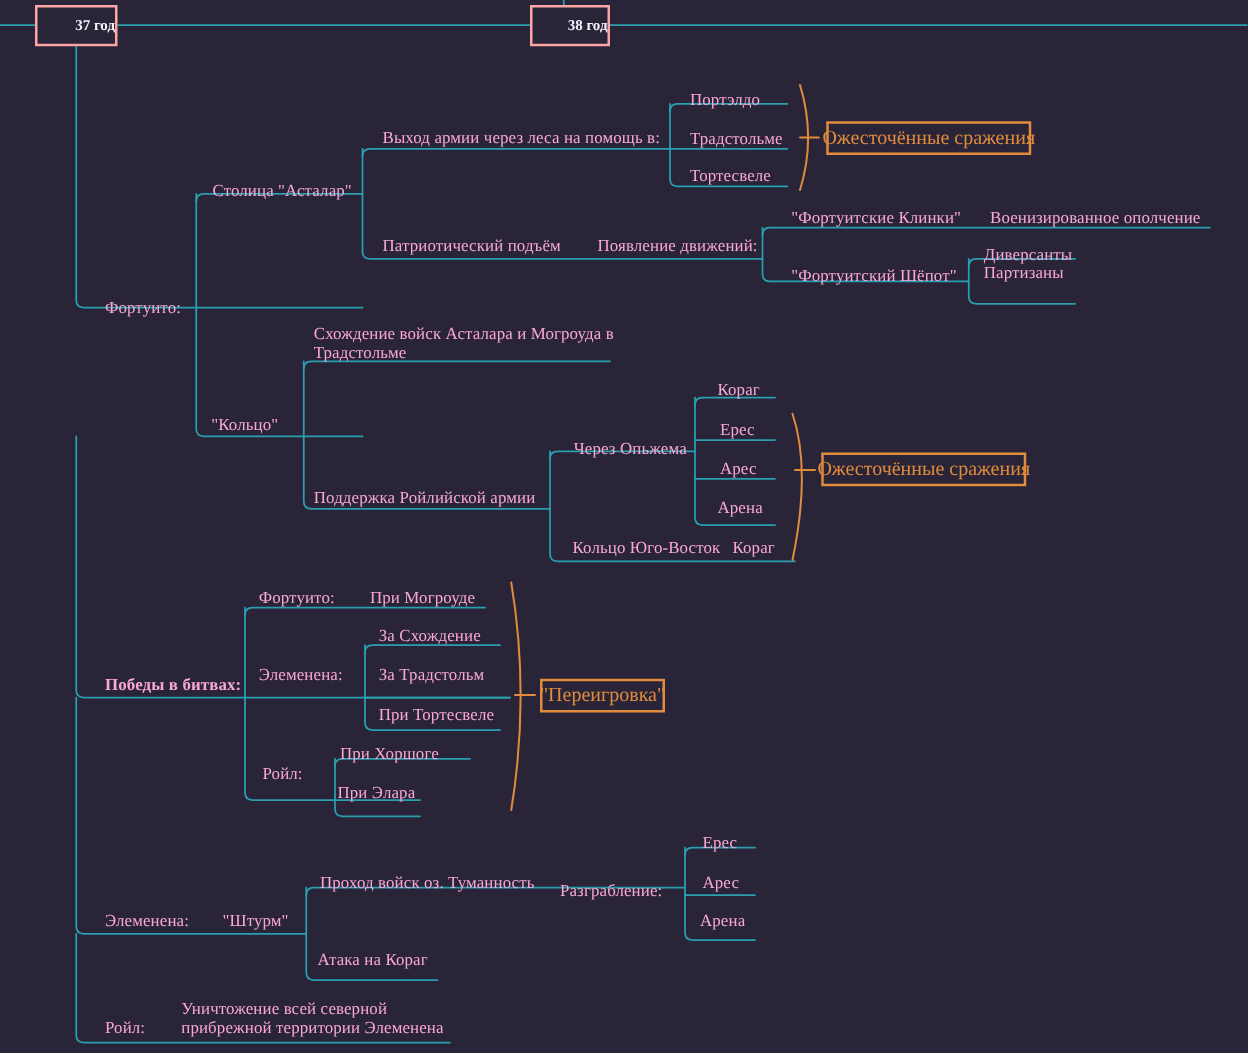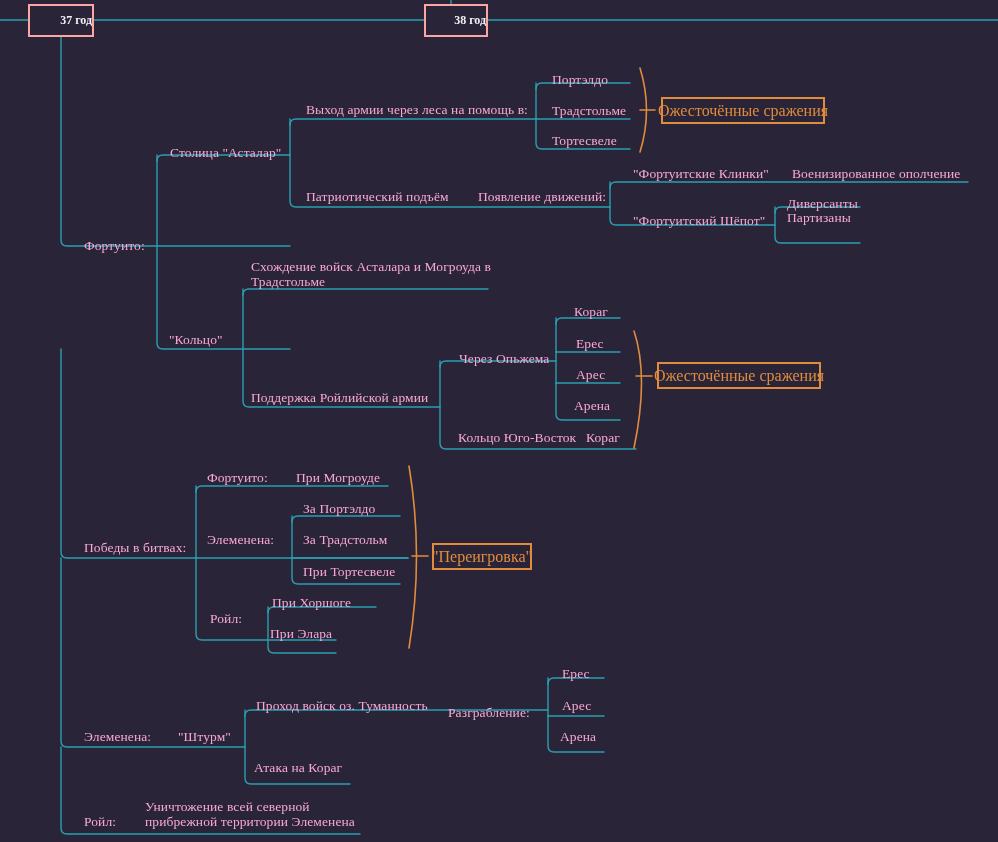--- a/index.html
+++ b/index.html
@@ -167,25 +167,25 @@
 Традстольме</div>
   <div class="lbl" style="left:251px;top:390px;">Поддержка Ройлийской армии</div>
   <div class="lbl" style="left:459px;top:351px;">Через Опьжема</div>
   <div class="lbl" style="left:574px;top:304px;">Кораг</div>
   <div class="lbl" style="left:576px;top:336px;">Ерес</div>
   <div class="lbl" style="left:576px;top:367px;">Арес</div>
   <div class="lbl" style="left:574px;top:398px;">Арена</div>
   <div class="lbl" style="left:458px;top:430px;">Кольцо Юго-Восток</div>
   <div class="lbl" style="left:586px;top:430px;">Кораг</div>
 
-  <div class="lbl" style="left:84px;top:540px;">Победы в битвах:</div>
+  <div class="lbl" style="left:84px;top:540px;font-weight:bold;">Победы в битвах:</div>
   <div class="lbl" style="left:207px;top:470px;">Фортуито:</div>
   <div class="lbl" style="left:296px;top:470px;">При Могроуде</div>
   <div class="lbl" style="left:207px;top:532px;">Элеменена:</div>
-  <div class="lbl" style="left:303px;top:501px;">За Портэлдо</div>
+  <div class="lbl" style="left:303px;top:501px;">За Схождение</div>
   <div class="lbl" style="left:303px;top:532px;">За Традстольм</div>
   <div class="lbl" style="left:303px;top:564px;">При Тортесвеле</div>
   <div class="lbl" style="left:210px;top:611px;">Ройл:</div>
   <div class="lbl" style="left:272px;top:595px;">При Хоршоге</div>
   <div class="lbl" style="left:270px;top:626px;">При Элара</div>
 
   <div class="lbl" style="left:84px;top:729px;">Элеменена:</div>
   <div class="lbl" style="left:178px;top:729px;">"Штурм"</div>
   <div class="lbl" style="left:256px;top:698px;">Проход войск оз. Туманность</div>
   <div class="lbl" style="left:448px;top:684px;margin-top:21px;">Разграбление:</div>

